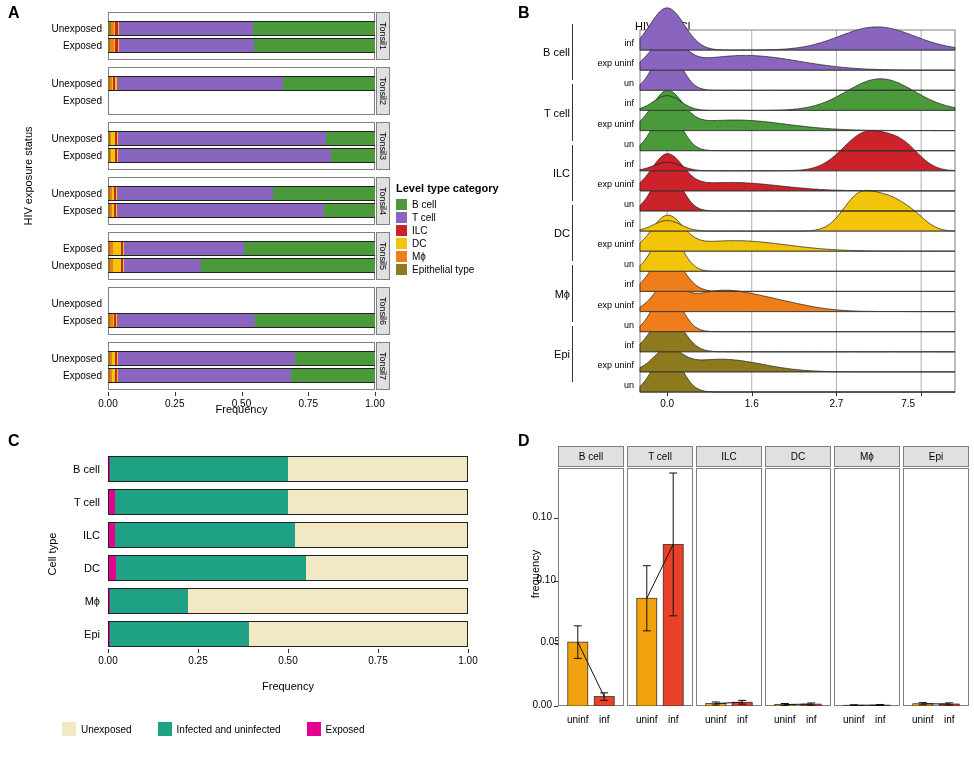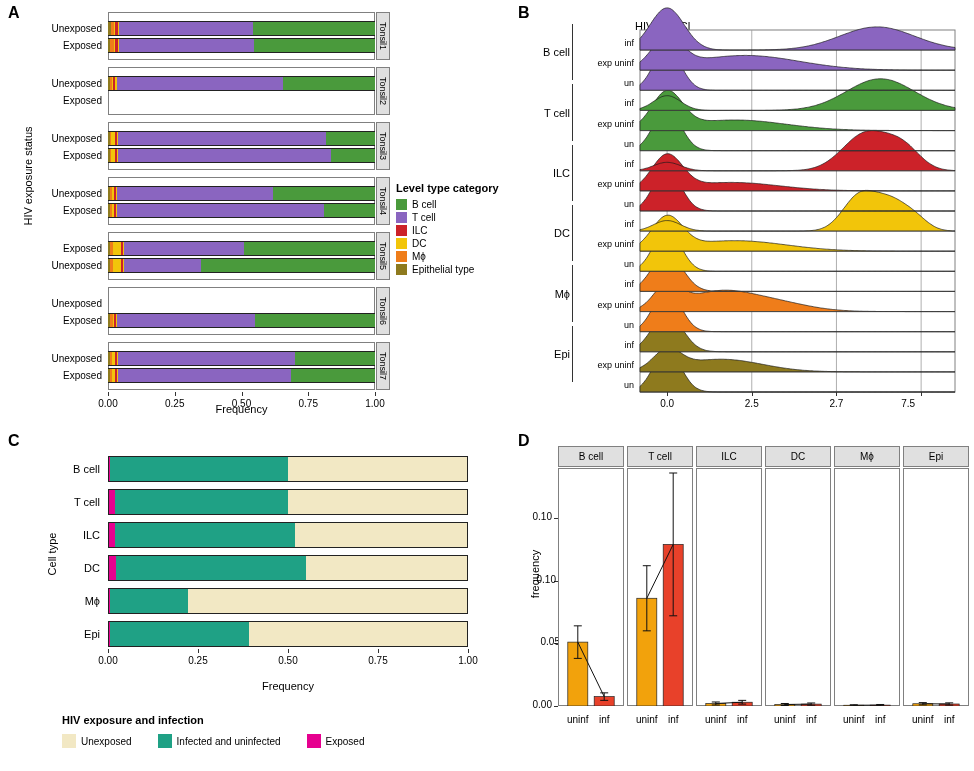--- a/index.html
+++ b/index.html
@@ -334,21 +334,21 @@
       <div style="position: absolute; left: 72px; top: 144.667px; width: 1px; height: 56.3333px; background: rgb(51, 51, 51);"></div>
       <div class="ridge-group-label" style="left: 8px; top: 227.167px; width: 62px;">DC</div>
       <div style="position: absolute; left: 72px; top: 205px; width: 1px; height: 56.3333px; background: rgb(51, 51, 51);"></div>
       <div class="ridge-group-label" style="left: 8px; top: 287.5px; width: 62px;">Mϕ</div>
       <div style="position: absolute; left: 72px; top: 265.333px; width: 1px; height: 56.3333px; background: rgb(51, 51, 51);"></div>
       <div class="ridge-group-label" style="left: 8px; top: 347.833px; width: 62px;">Epi</div>
       <div style="position: absolute; left: 72px; top: 325.667px; width: 1px; height: 56.3333px; background: rgb(51, 51, 51);"></div>
       <div style="position: absolute; left: 167.097px; top: 392px; width: 1px; height: 4px; background: rgb(51, 51, 51);"></div>
       <div class="tick-label" style="position: absolute; left: 147.097px; top: 398px; width: 40px; text-align: center;">0.0</div>
       <div style="position: absolute; left: 251.774px; top: 392px; width: 1px; height: 4px; background: rgb(51, 51, 51);"></div>
-      <div class="tick-label" style="position: absolute; left: 231.774px; top: 398px; width: 40px; text-align: center;">2.5</div>
+      <div class="tick-label" style="position: absolute; left: 231.774px; top: 398px; width: 40px; text-align: center;">1.6</div>
       <div style="position: absolute; left: 336.452px; top: 392px; width: 1px; height: 4px; background: rgb(51, 51, 51);"></div>
       <div class="tick-label" style="position: absolute; left: 316.452px; top: 398px; width: 40px; text-align: center;">2.7</div>
       <div style="position: absolute; left: 421.129px; top: 392px; width: 1px; height: 4px; background: rgb(51, 51, 51);"></div>
       <div class="tick-label" style="position: absolute; left: 401.129px; top: 398px; width: 40px; text-align: left;">7.5</div>
     </div>
 </div>
 
 <div id="panelC">
   <div class="panel-letter" style="left:8px; top:4px;">C</div>
   <div style="position:absolute; left:-28px; top:120px; width:160px; text-align:center; transform:rotate(-90deg); font-size:11px;">Cell type</div>
@@ -398,21 +398,20 @@
       <div style="position: absolute; left: 288px; top: 221px; width: 1px; height: 4px; background: rgb(51, 51, 51);"></div>
       <div class="tick-label" style="position: absolute; left: 266px; top: 227px; width: 44px; text-align: center;">0.50</div>
       <div style="position: absolute; left: 378px; top: 221px; width: 1px; height: 4px; background: rgb(51, 51, 51);"></div>
       <div class="tick-label" style="position: absolute; left: 356px; top: 227px; width: 44px; text-align: center;">0.75</div>
       <div style="position: absolute; left: 468px; top: 221px; width: 1px; height: 4px; background: rgb(51, 51, 51);"></div>
       <div class="tick-label" style="position: absolute; left: 446px; top: 227px; width: 44px; text-align: center;">1.00</div>
     </div>
   <div style="position:absolute; left:108px; top:252px; width:360px; text-align:center; font-size:11px;">Frequency</div>
 
   <div style="position:absolute; left:62px; top:286px;">
-    <div class="legend-title">HIV exposure and infection</div>
     <div id="c-legend-items" style="margin-top:8px; display:flex; flex-direction:row; gap:26px;">
         <div class="legend-item">
           <span class="legend-swatch" style="width: 14px; height: 14px; background: rgb(242, 232, 196);"></span>
           <span>Unexposed</span>
         </div>
         <div class="legend-item">
           <span class="legend-swatch" style="width: 14px; height: 14px; background: rgb(31, 161, 133);"></span>
           <span>Infected and uninfected</span>
         </div>
         <div class="legend-item">

